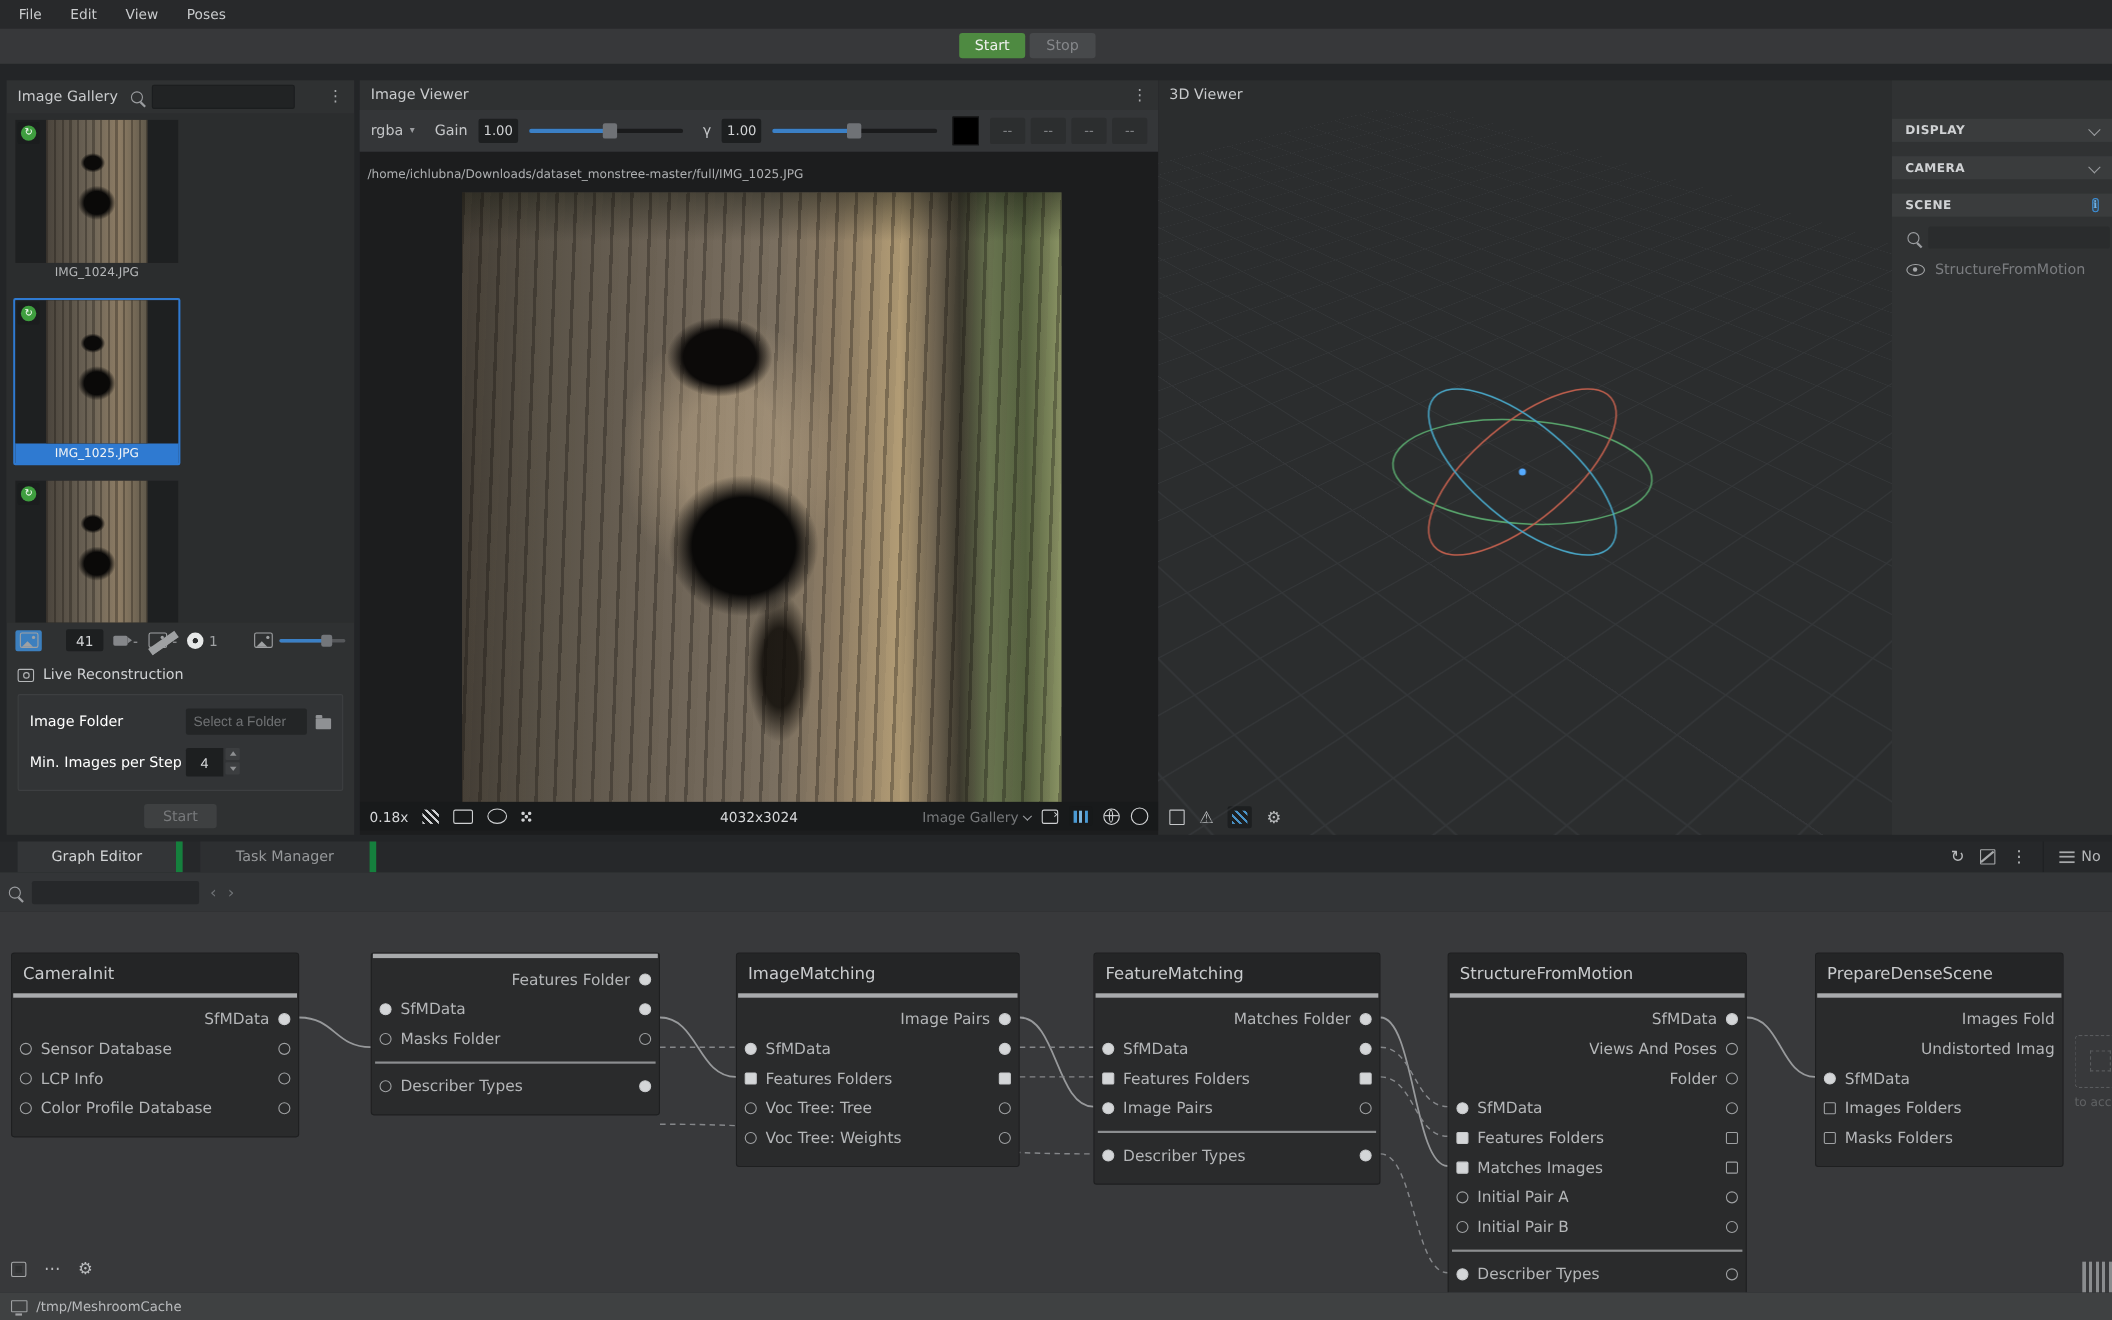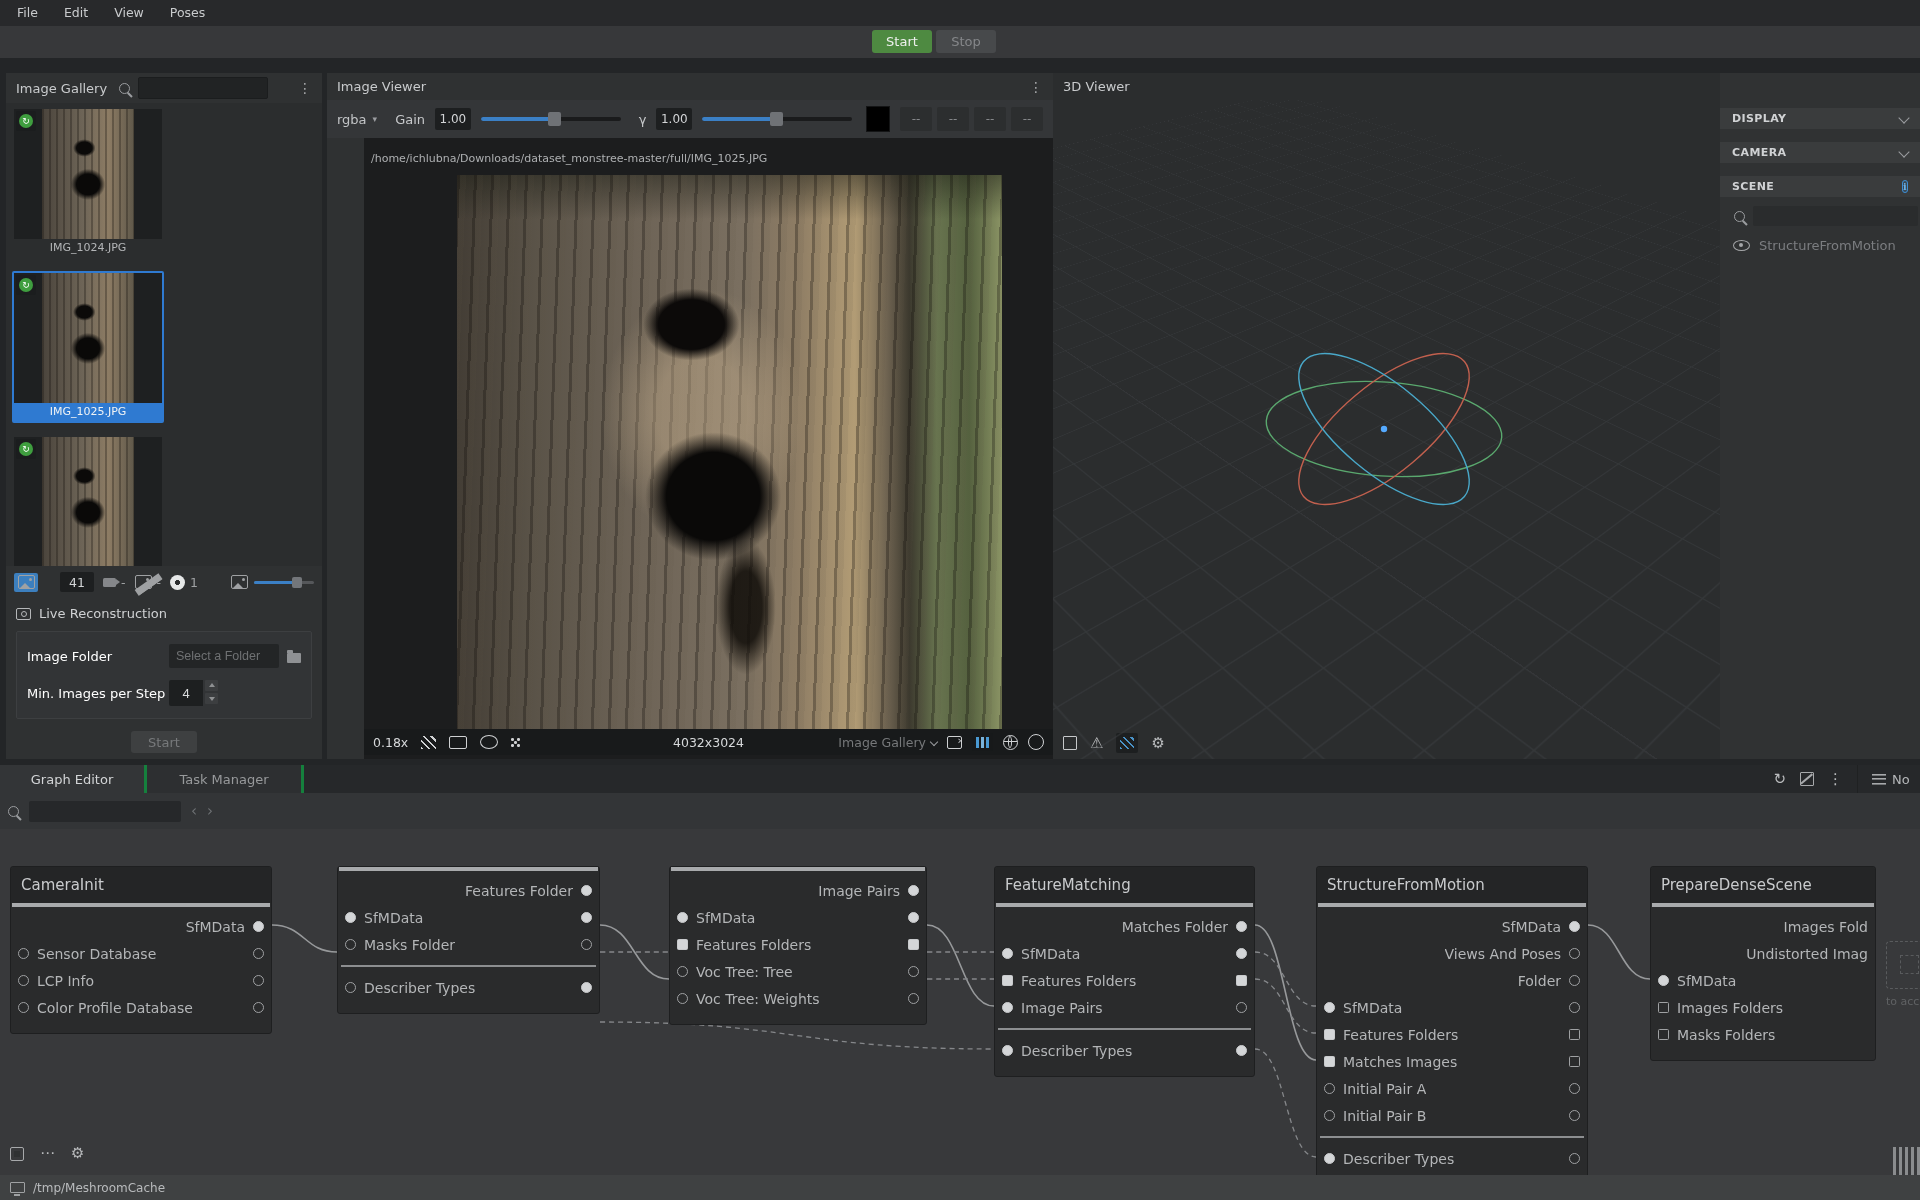--- a/index.html
+++ b/index.html
@@ -120,21 +120,21 @@
 
   
   #viewer{left:327px;top:73px;width:726px;height:686px;background:#2f3132;}
   #viewer-toolbar{height:38px;background:#343638;display:flex;align-items:center;padding:0 10px;gap:10px;}
   .val-box{width:36px;height:22px;background:#1d1f20;border-radius:2px;color:#d2d4d6;display:flex;align-items:center;justify-content:center;font-size:12px;}
   .slider{height:4px;background:#1a1b1c;border-radius:2px;position:relative;flex:none;}
   .slider .fill{position:absolute;left:0;top:0;height:4px;background:#3b80c6;border-radius:2px;}
   .slider .hnd{position:absolute;top:-5px;width:13px;height:14px;background:#6f7276;border-radius:2px;}
   #swatch{width:22px;height:24px;background:#000;border:1px solid #141516;}
   .empty-box{width:32px;height:24px;background:#2c2e2f;border-radius:2px;color:#85878a;display:flex;align-items:center;justify-content:center;font-size:12px;}
-  #viewer-content{position:relative;height:621px;background:#1c1d1e;overflow:hidden;margin-left:37px;}
+  #viewer-content{position:relative;height:621px;background:#1c1d1e;overflow:hidden;}
   #img-path{position:absolute;left:7px;top:14px;font-size:11px;color:#aeb0b2;z-index:3;}
   #photo{position:absolute;left:93px;top:37px;width:545px;height:554px;
     background:
       radial-gradient(60px 45px at 43% 27%,#0c0a09 0 55%,rgba(12,10,9,0) 80%),
       radial-gradient(85px 80px at 47% 58%,#0a0908 0 55%,rgba(10,9,8,0) 80%),
       radial-gradient(40px 90px at 53% 78%,rgba(15,12,8,.85) 0 40%,rgba(15,12,8,0) 75%),
       radial-gradient(130px 160px at 45% 43%,rgba(216,190,152,.38) 0 35%,rgba(216,190,152,0) 78%),
       repeating-linear-gradient(92deg,rgba(22,18,14,.32) 0 3px,rgba(95,85,68,.10) 3px 9px,rgba(0,0,0,0) 9px 17px),
       linear-gradient(180deg,rgba(26,28,20,.5) 0,rgba(26,28,20,0) 8%),
       linear-gradient(90deg,#433d35 0,#5a5348 14%,#6e6457 34%,#7a6f60 52%,#8d7c64 62%,#b29c75 73%,#6d6250 79%,#3c392e 83%,#68744f 88%,#55613f 94%,#8b9465 100%);}
@@ -159,21 +159,21 @@
   #sidebar{left:1720px;top:73px;width:200px;height:686px;background:#303233;}
   .acc-row{height:21px;background:#3a3c3d;display:flex;align-items:center;padding:0 12px;color:#d0d2d4;font-size:11px;font-weight:bold;letter-spacing:.4px;}
   .acc-row .right{margin-left:auto;}
   .ic-info-blue{width:15px;height:15px;border:1.4px solid #3d8fd6;border-radius:3px;background:rgba(61,143,214,.15);color:#6db2e8;font-size:9.5px;text-align:center;line-height:14px;font-family:"DejaVu Serif",serif;}
   #scene-search{display:flex;align-items:center;gap:8px;padding:9px 12px 0 14px;}
   #scene-search input{width:158px;height:20px;background:#2a2c2d;border:none;border-radius:2px;color:#c6c8ca;font-size:12px;padding:0 5px;}
   .scene-item{display:flex;align-items:center;gap:9px;padding:12px 12px 0 13px;color:#7b7d80;font-size:13px;}
 
   
   #tabbar{left:0;top:765px;width:1920px;height:28px;background:#26282a;display:flex;align-items:stretch;}
-  .tab{display:flex;align-items:center;justify-content:center;font-size:13px;width:144px;background:#2d2f31;color:#97999b;border-right:3px solid #15803d;}
+  .tab{display:flex;align-items:center;justify-content:center;font-size:13px;width:144px;background:#2d2f31;color:#97999b;border-right:6px solid #15803d;margin-left:16px;}
   .tab.active{background:#333537;color:#d2d4d6;}
   .tab:nth-child(2){width:154px;}
   #tabbar-right{margin-left:auto;display:flex;align-items:center;gap:14px;padding-right:8px;}
   #tabbar-sep{width:1px;height:28px;background:#1f2122;}
   #node-panel-frag{display:flex;align-items:center;gap:6px;color:#b5b7b9;font-size:13px;width:40px;overflow:hidden;white-space:nowrap;}
   #graph-toolbar{left:0;top:793px;width:1920px;height:36px;background:#333537;display:flex;align-items:center;padding:0 8px;gap:10px;box-sizing:border-box;}
   #graph-search-input{width:140px;height:21px;background:#26282a;border:none;border-radius:2px;color:#c6c8ca;font-size:12px;padding:0 6px;}
   .nav-arrow{color:#6f7275;font-size:15px;}
   #graph-canvas{left:0;top:829px;width:1920px;height:346px;background:#38393b;overflow:hidden;}
   #edges{position:absolute;left:0;top:0;}
@@ -486,20 +486,21 @@
           </div>
           <div class="ndiv"></div>
           <div class="nrow">
             <span class="pin"></span>
             <span class="lbl">Describer Types</span>
             <span class="pin fill right"></span>
           </div>
         </div>
       </div>
       <div class="node" style="left: 669px; top: 37px; width: 258px;">
+        <div class="node-header">ImageMatching</div>
         <div class="node-progress"></div>
         <div class="node-body">
           <div class="nrow out">
             <span class="lbl">Image Pairs</span>
             <span class="pin fill"></span>
           </div>
           <div class="nrow">
             <span class="pin fill"></span>
             <span class="lbl">SfMData</span>
             <span class="pin fill right"></span>

